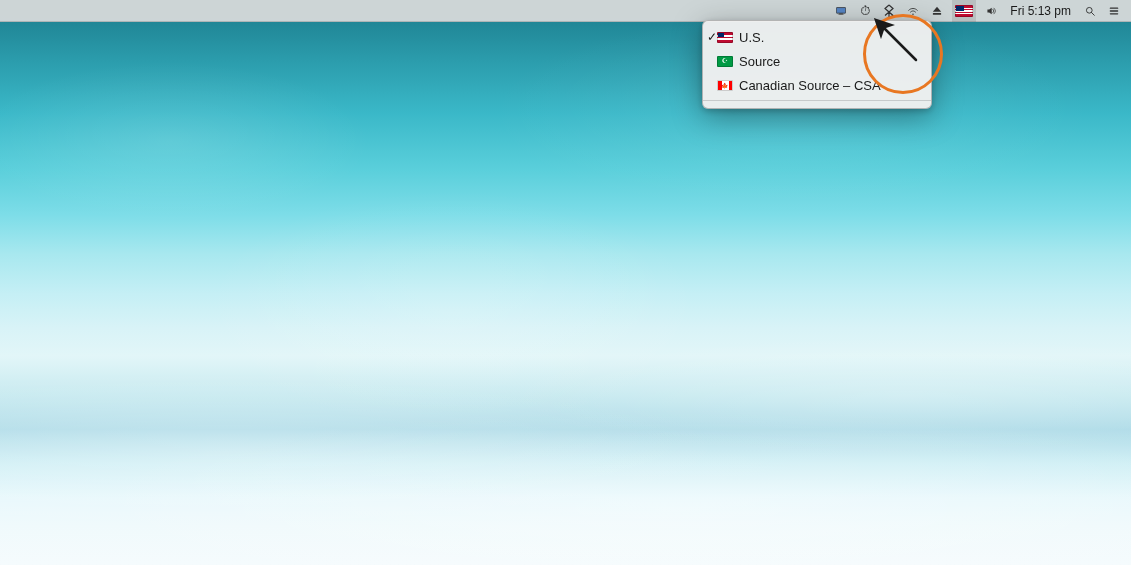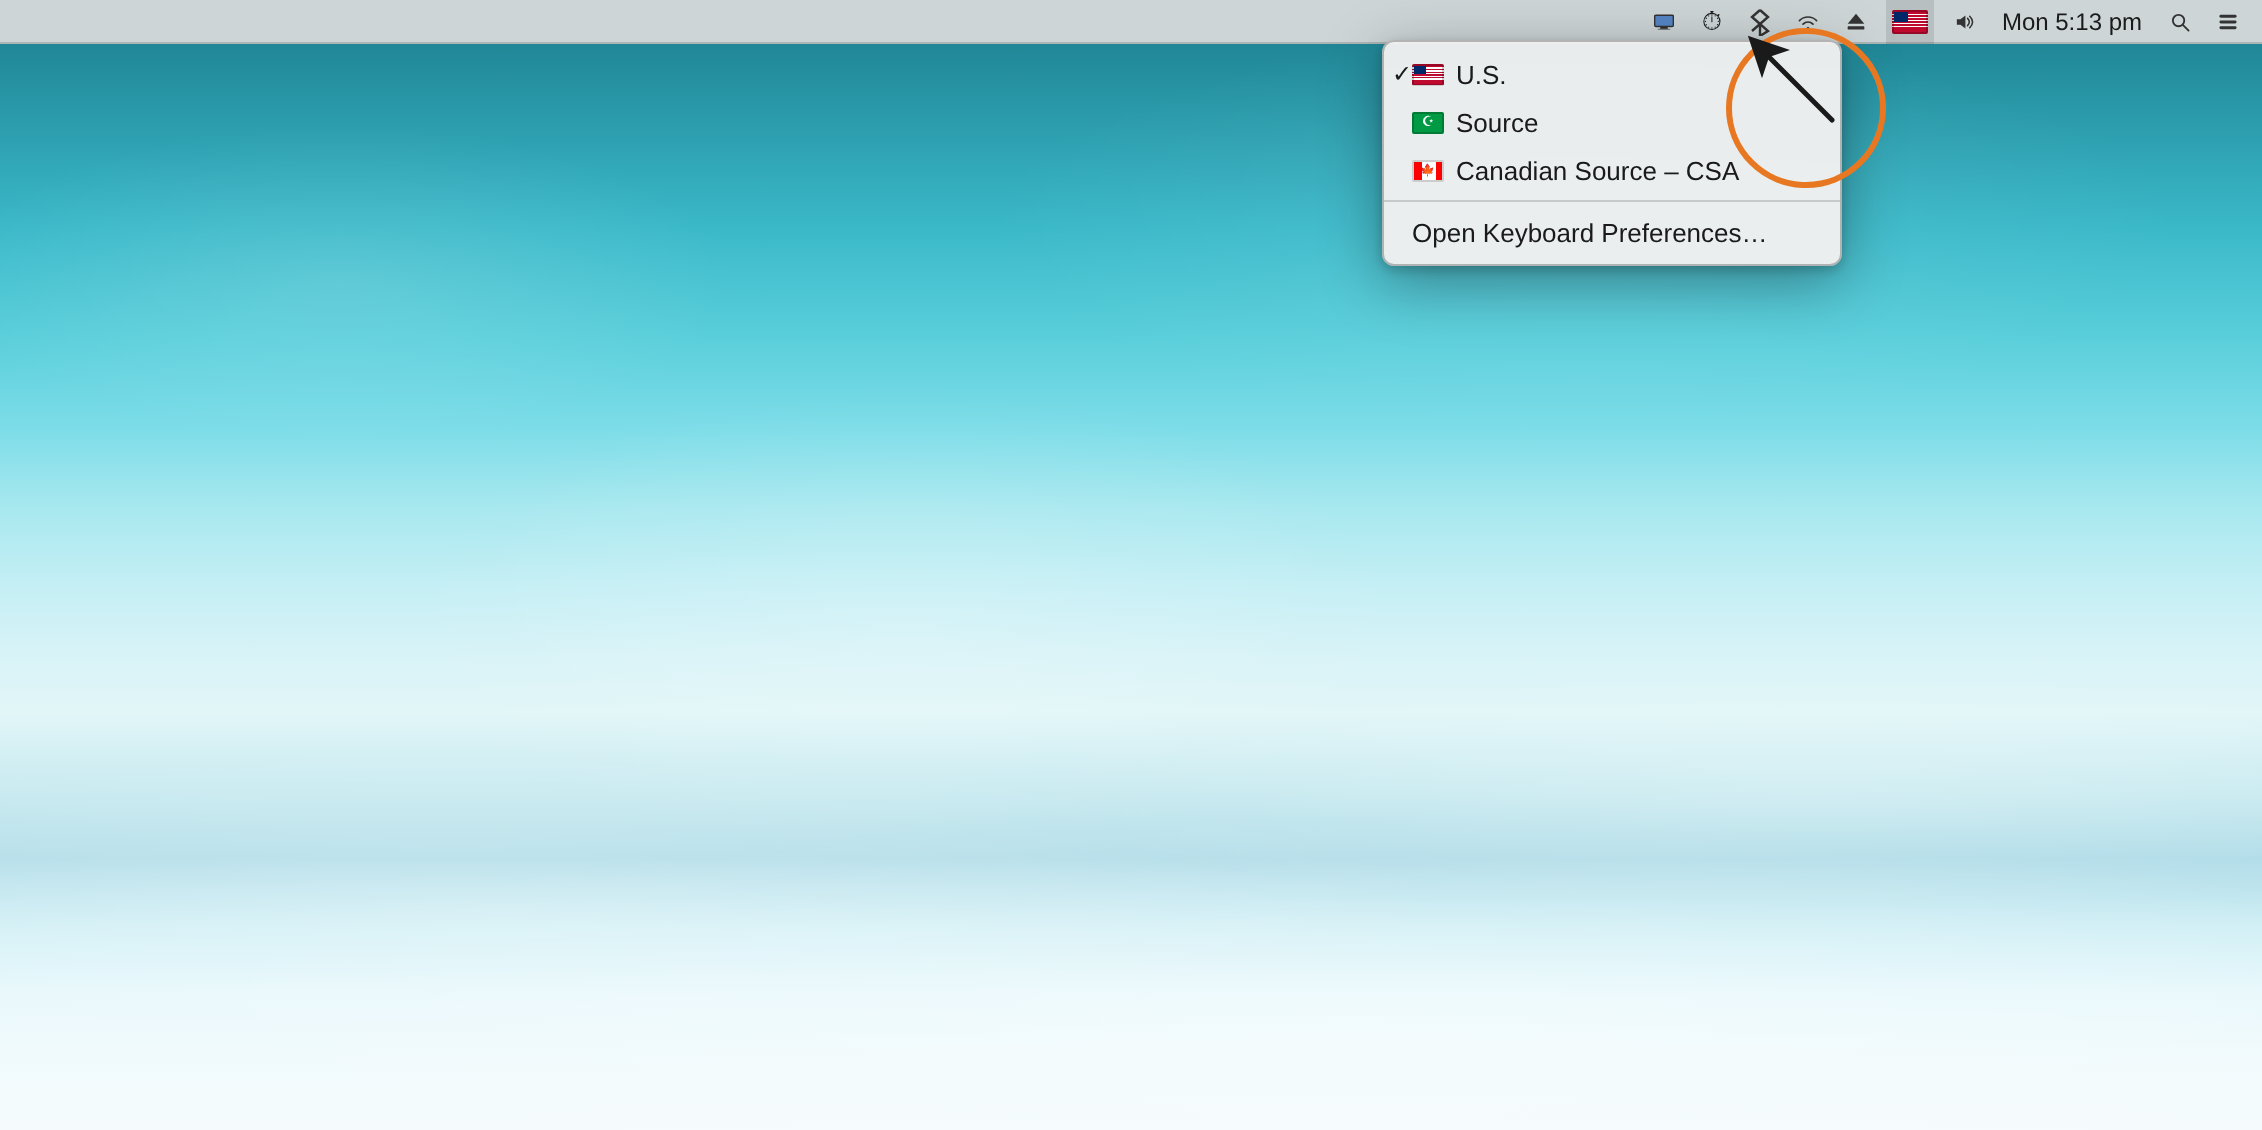--- a/index.html
+++ b/index.html
@@ -100,21 +100,21 @@
 
     .menubar-clock {
       font-size: 12px;
       color: #1a1a1a;
     }
 
     
     .dropdown-menu {
       position: absolute;
       top: 20px;
-      right: 210px;
+      right: 199px;
       width: 230px;
       background: rgba(240, 240, 240, 0.97);
       border: 1px solid rgba(0,0,0,0.25);
       border-radius: 6px;
       box-shadow: 0 8px 30px rgba(0,0,0,0.35), 0 2px 6px rgba(0,0,0,0.2);
       z-index: 200;
       overflow: hidden;
       padding: 4px 0;
     }
 
@@ -245,21 +245,21 @@
     </div>
 
     <div class="menubar-item menubar-icon">
       <svg width="14" height="12" viewBox="0 0 14 12" fill="none">
         <path d="M2 4h2.5L8 1.5v9L4.5 8H2z" fill="#333"></path>
         <path d="M9.5 3.5c.8.8 1.2 1.7 1.2 2.5s-.4 1.7-1.2 2.5" stroke="#333" stroke-width="1.1" fill="none" stroke-linecap="round"></path>
         <path d="M11 2c1.3 1.3 2 2.7 2 4s-.7 2.7-2 4" stroke="#333" stroke-width="1.1" fill="none" stroke-linecap="round"></path>
       </svg>
     </div>
 
-    <div class="menubar-item menubar-clock">Mon 5:13 pm</div>
+    <div class="menubar-item menubar-clock">Fri 5:13 pm</div>
 
     <div class="menubar-item menubar-icon">
       <svg width="14" height="14" viewBox="0 0 14 14" fill="none">
         <circle cx="6" cy="6" r="4" stroke="#333" stroke-width="1.3"></circle>
         <line x1="9" y1="9" x2="13" y2="13" stroke="#333" stroke-width="1.3" stroke-linecap="round"></line>
       </svg>
     </div>
 
     <div class="menubar-item menubar-icon">
       <svg width="14" height="12" viewBox="0 0 14 12" fill="#333">
@@ -292,23 +292,20 @@
       <div style="position:absolute;inset:0;display:flex;align-items:center;justify-content:center;">
         <span style="font-size:6px;color:#ff0000;">🍁</span>
       </div>
     </div>
     <span>Canadian Source – CSA</span>
   </div>
 
   <div class="menu-divider"></div>
 
 
-  <div class="menu-item">
-    <span>Open Keyboard Preferences…</span>
-  </div>
 </div>
 
 <div class="annotation-circle"></div>
 
 <svg class="annotation-arrow" width="60" height="60" viewBox="0 0 60 60" style="position:absolute;top:10px;right:205px;z-index:300;">
   <defs>
     <marker id="arrowhead" markerWidth="8" markerHeight="8" refX="4" refY="4" orient="auto">
       <path d="M0,0 L8,4 L0,8 L2,4 Z" fill="#1a1a1a"></path>
     </marker>
   </defs>

